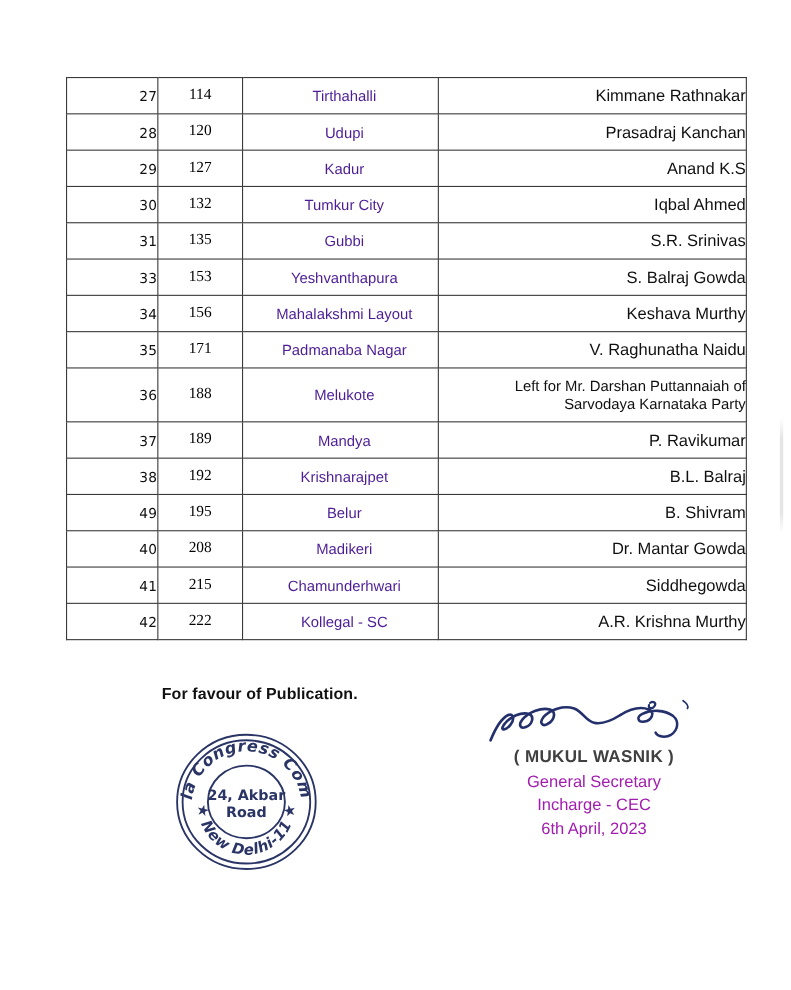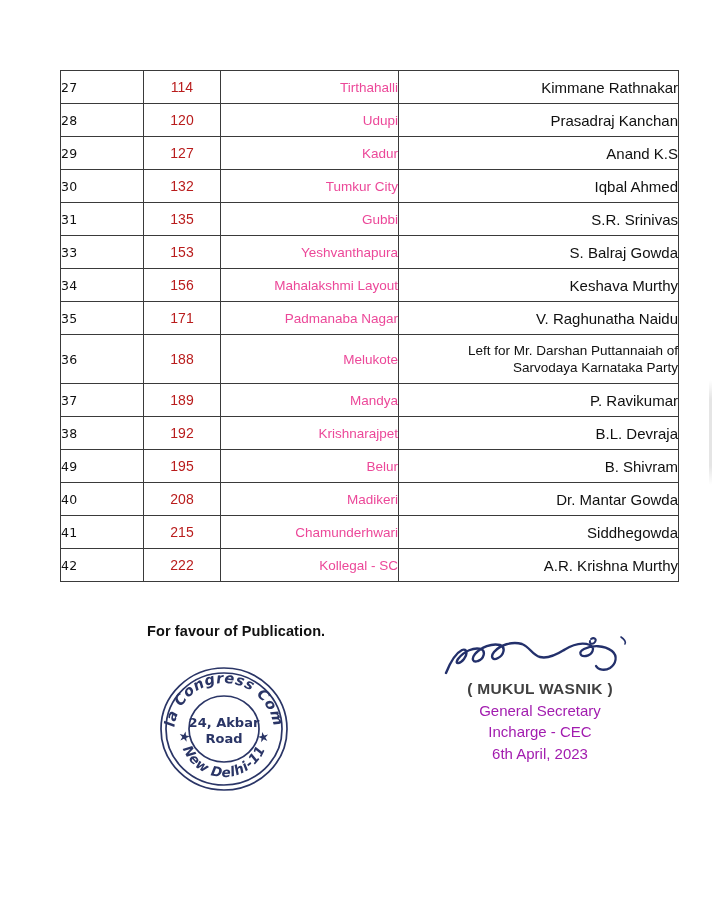--- a/index.html
+++ b/index.html
@@ -46,38 +46,38 @@
     padding: 0;
     vertical-align: middle;
     background: #ffffff;
   }
   .col-sl    { width: 83px;  }
   .col-ac    { width: 77px;  }
   .col-const { width: 178px; }
   .col-name  { width: 280px; }
 
   td.cell-sl {
-    text-align: left;
+    text-align: right;
     font-family: "DejaVu Sans", sans-serif;
     font-size: 12.5px;
     letter-spacing: 0.2px;
     color: #101010;
   }
   td.cell-ac {
     text-align: center;
-    font-family: Liberation Sans, sans-serif;
+    font-family: Liberation Serif, serif;
     font-size: 14px;
-    color: #b91c1c;
+    color: #000000;
   }
   td.cell-const {
-    text-align: right;
+    text-align: center;
     padding-left: 7px;
     font-family: "Liberation Sans", sans-serif;
     font-size: 13.5px;
-    color: #ec4899;
+    color: #4c1d95;
   }
   td.cell-name {
     text-align: right;
     padding-left: 8px;
     font-family: "Liberation Sans", sans-serif;
     font-size: 15px;
     color: #101010;
   }
   td.cell-name.two-line {
     font-size: 13.5px;
@@ -212,21 +212,21 @@
       <tr>
         <td class="cell-sl">37</td>
         <td class="cell-ac">189</td>
         <td class="cell-const">Mandya</td>
         <td class="cell-name">P. Ravikumar</td>
       </tr>
       <tr>
         <td class="cell-sl">38</td>
         <td class="cell-ac">192</td>
         <td class="cell-const">Krishnarajpet</td>
-        <td class="cell-name">B.L. Devraja</td>
+        <td class="cell-name">B.L. Balraj</td>
       </tr>
       <tr>
         <td class="cell-sl">49</td>
         <td class="cell-ac">195</td>
         <td class="cell-const">Belur</td>
         <td class="cell-name">B. Shivram</td>
       </tr>
       <tr>
         <td class="cell-sl">40</td>
         <td class="cell-ac">208</td>

